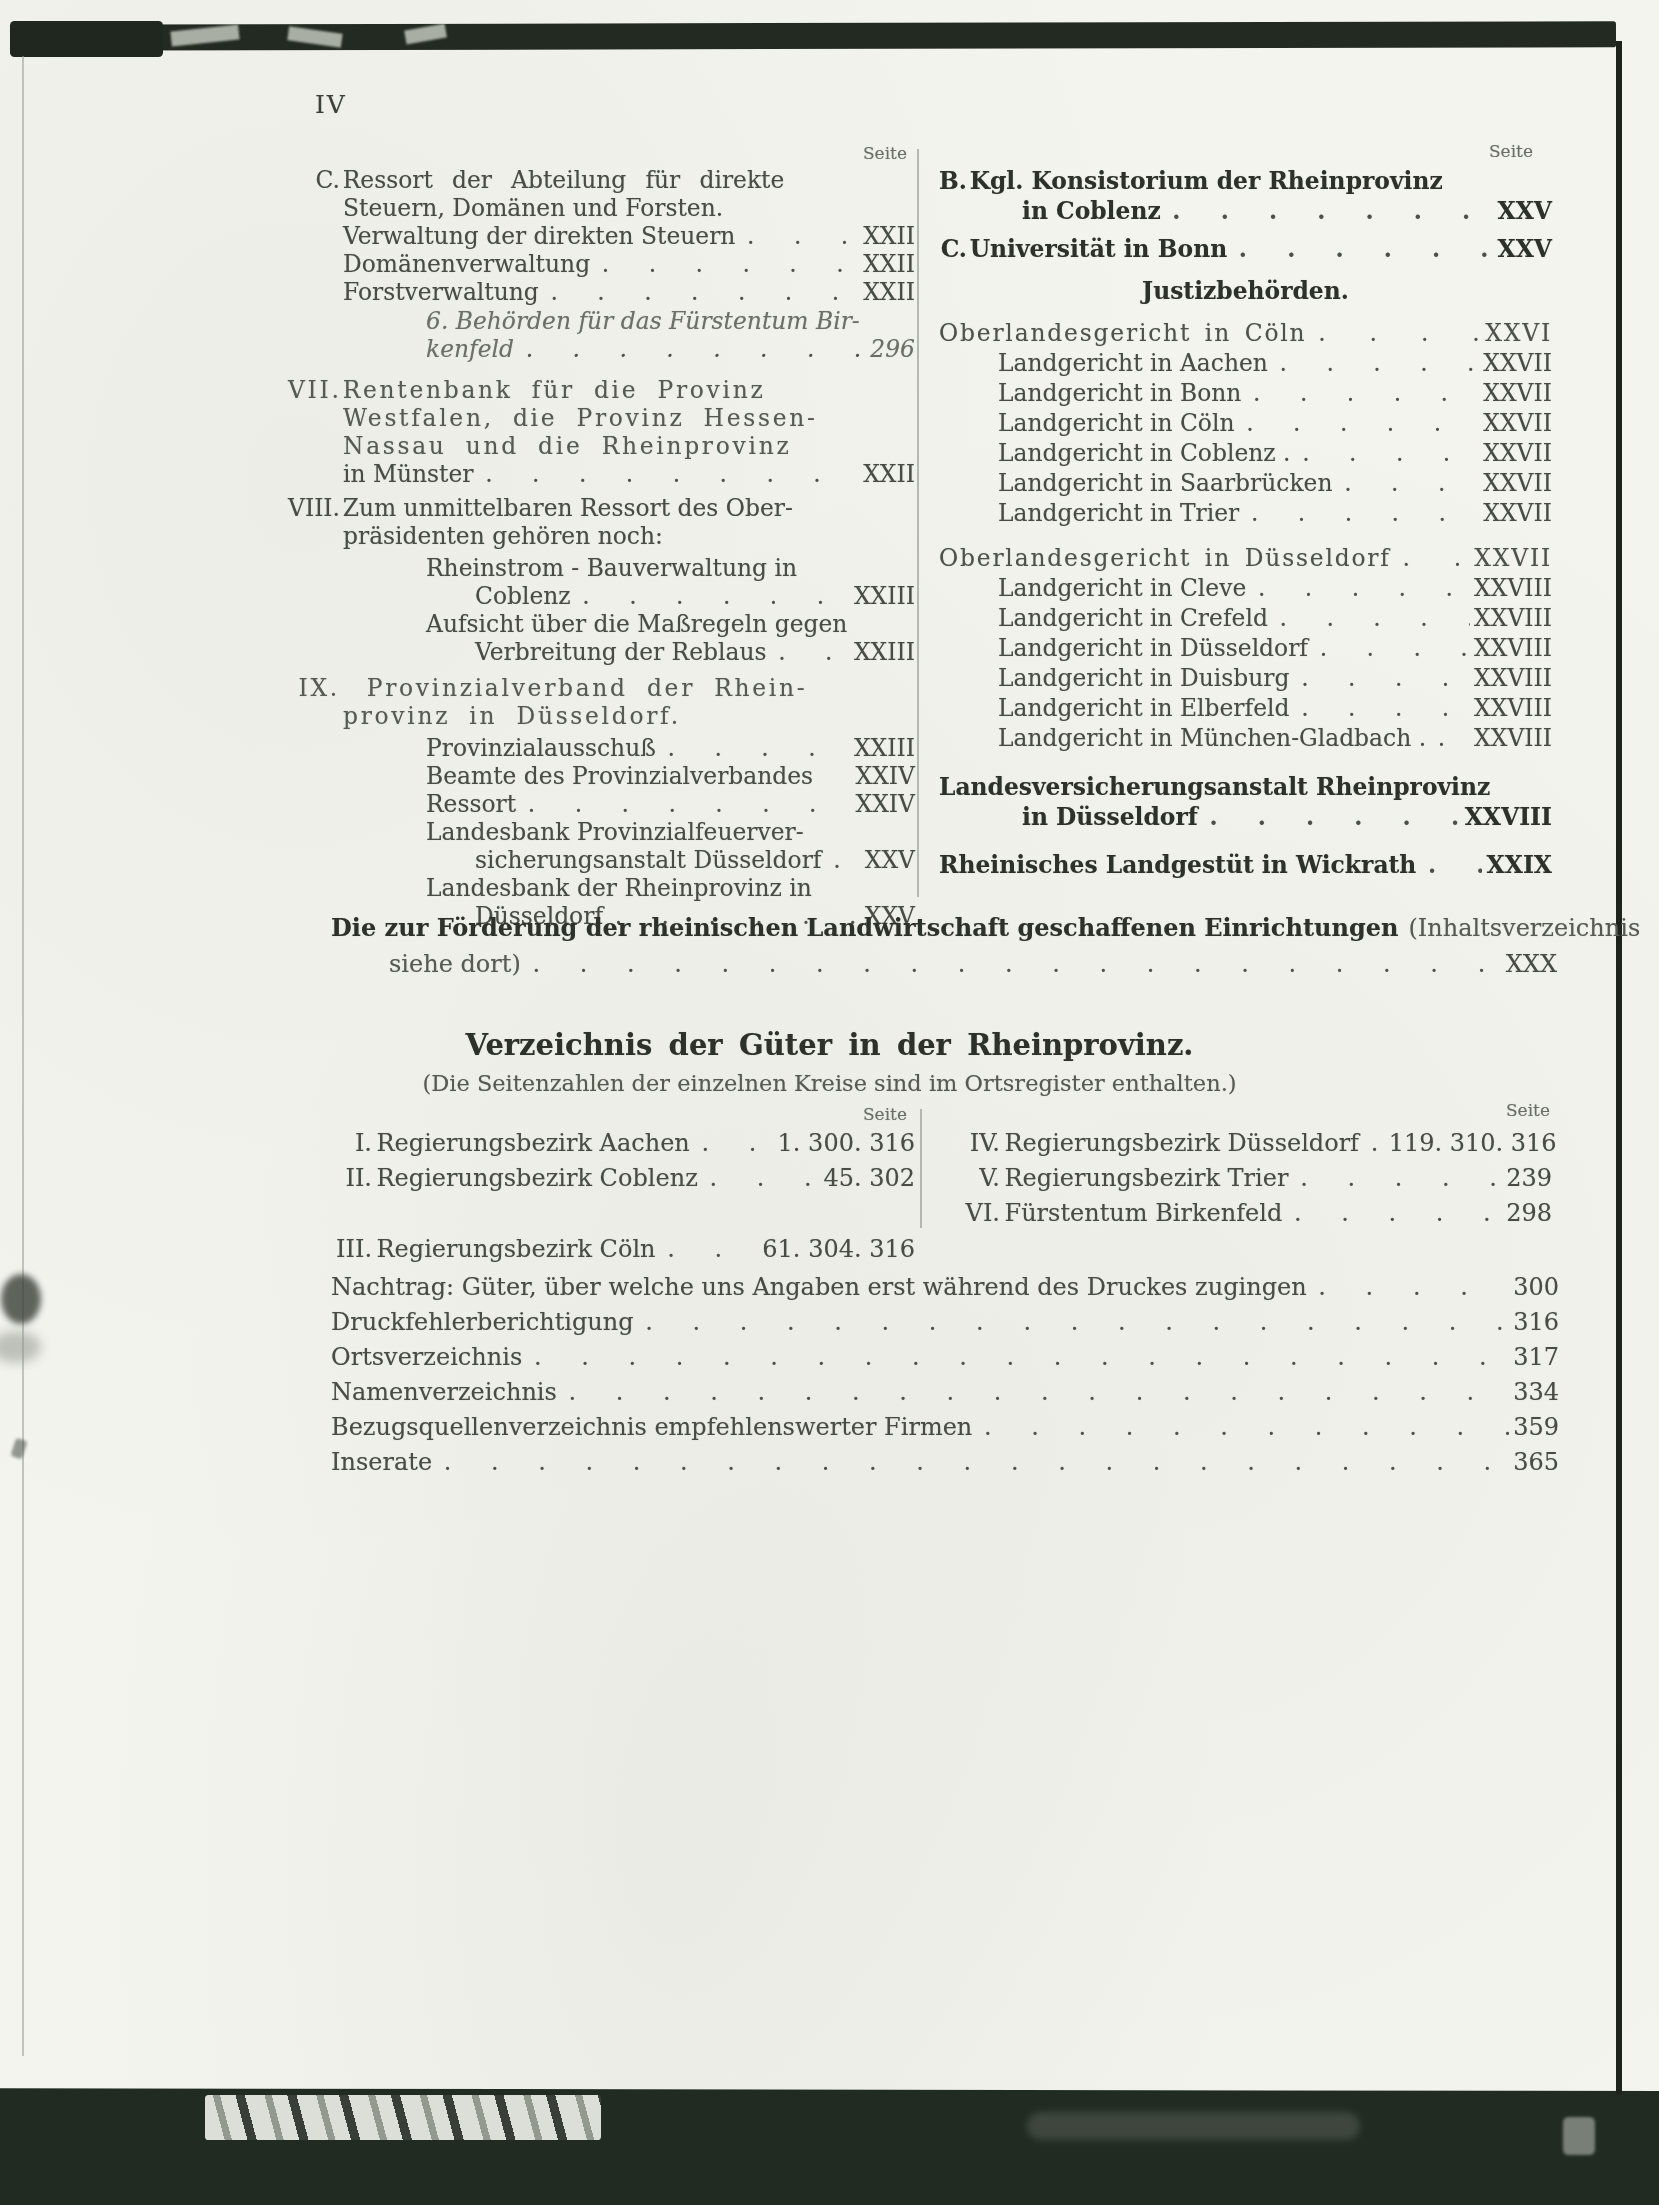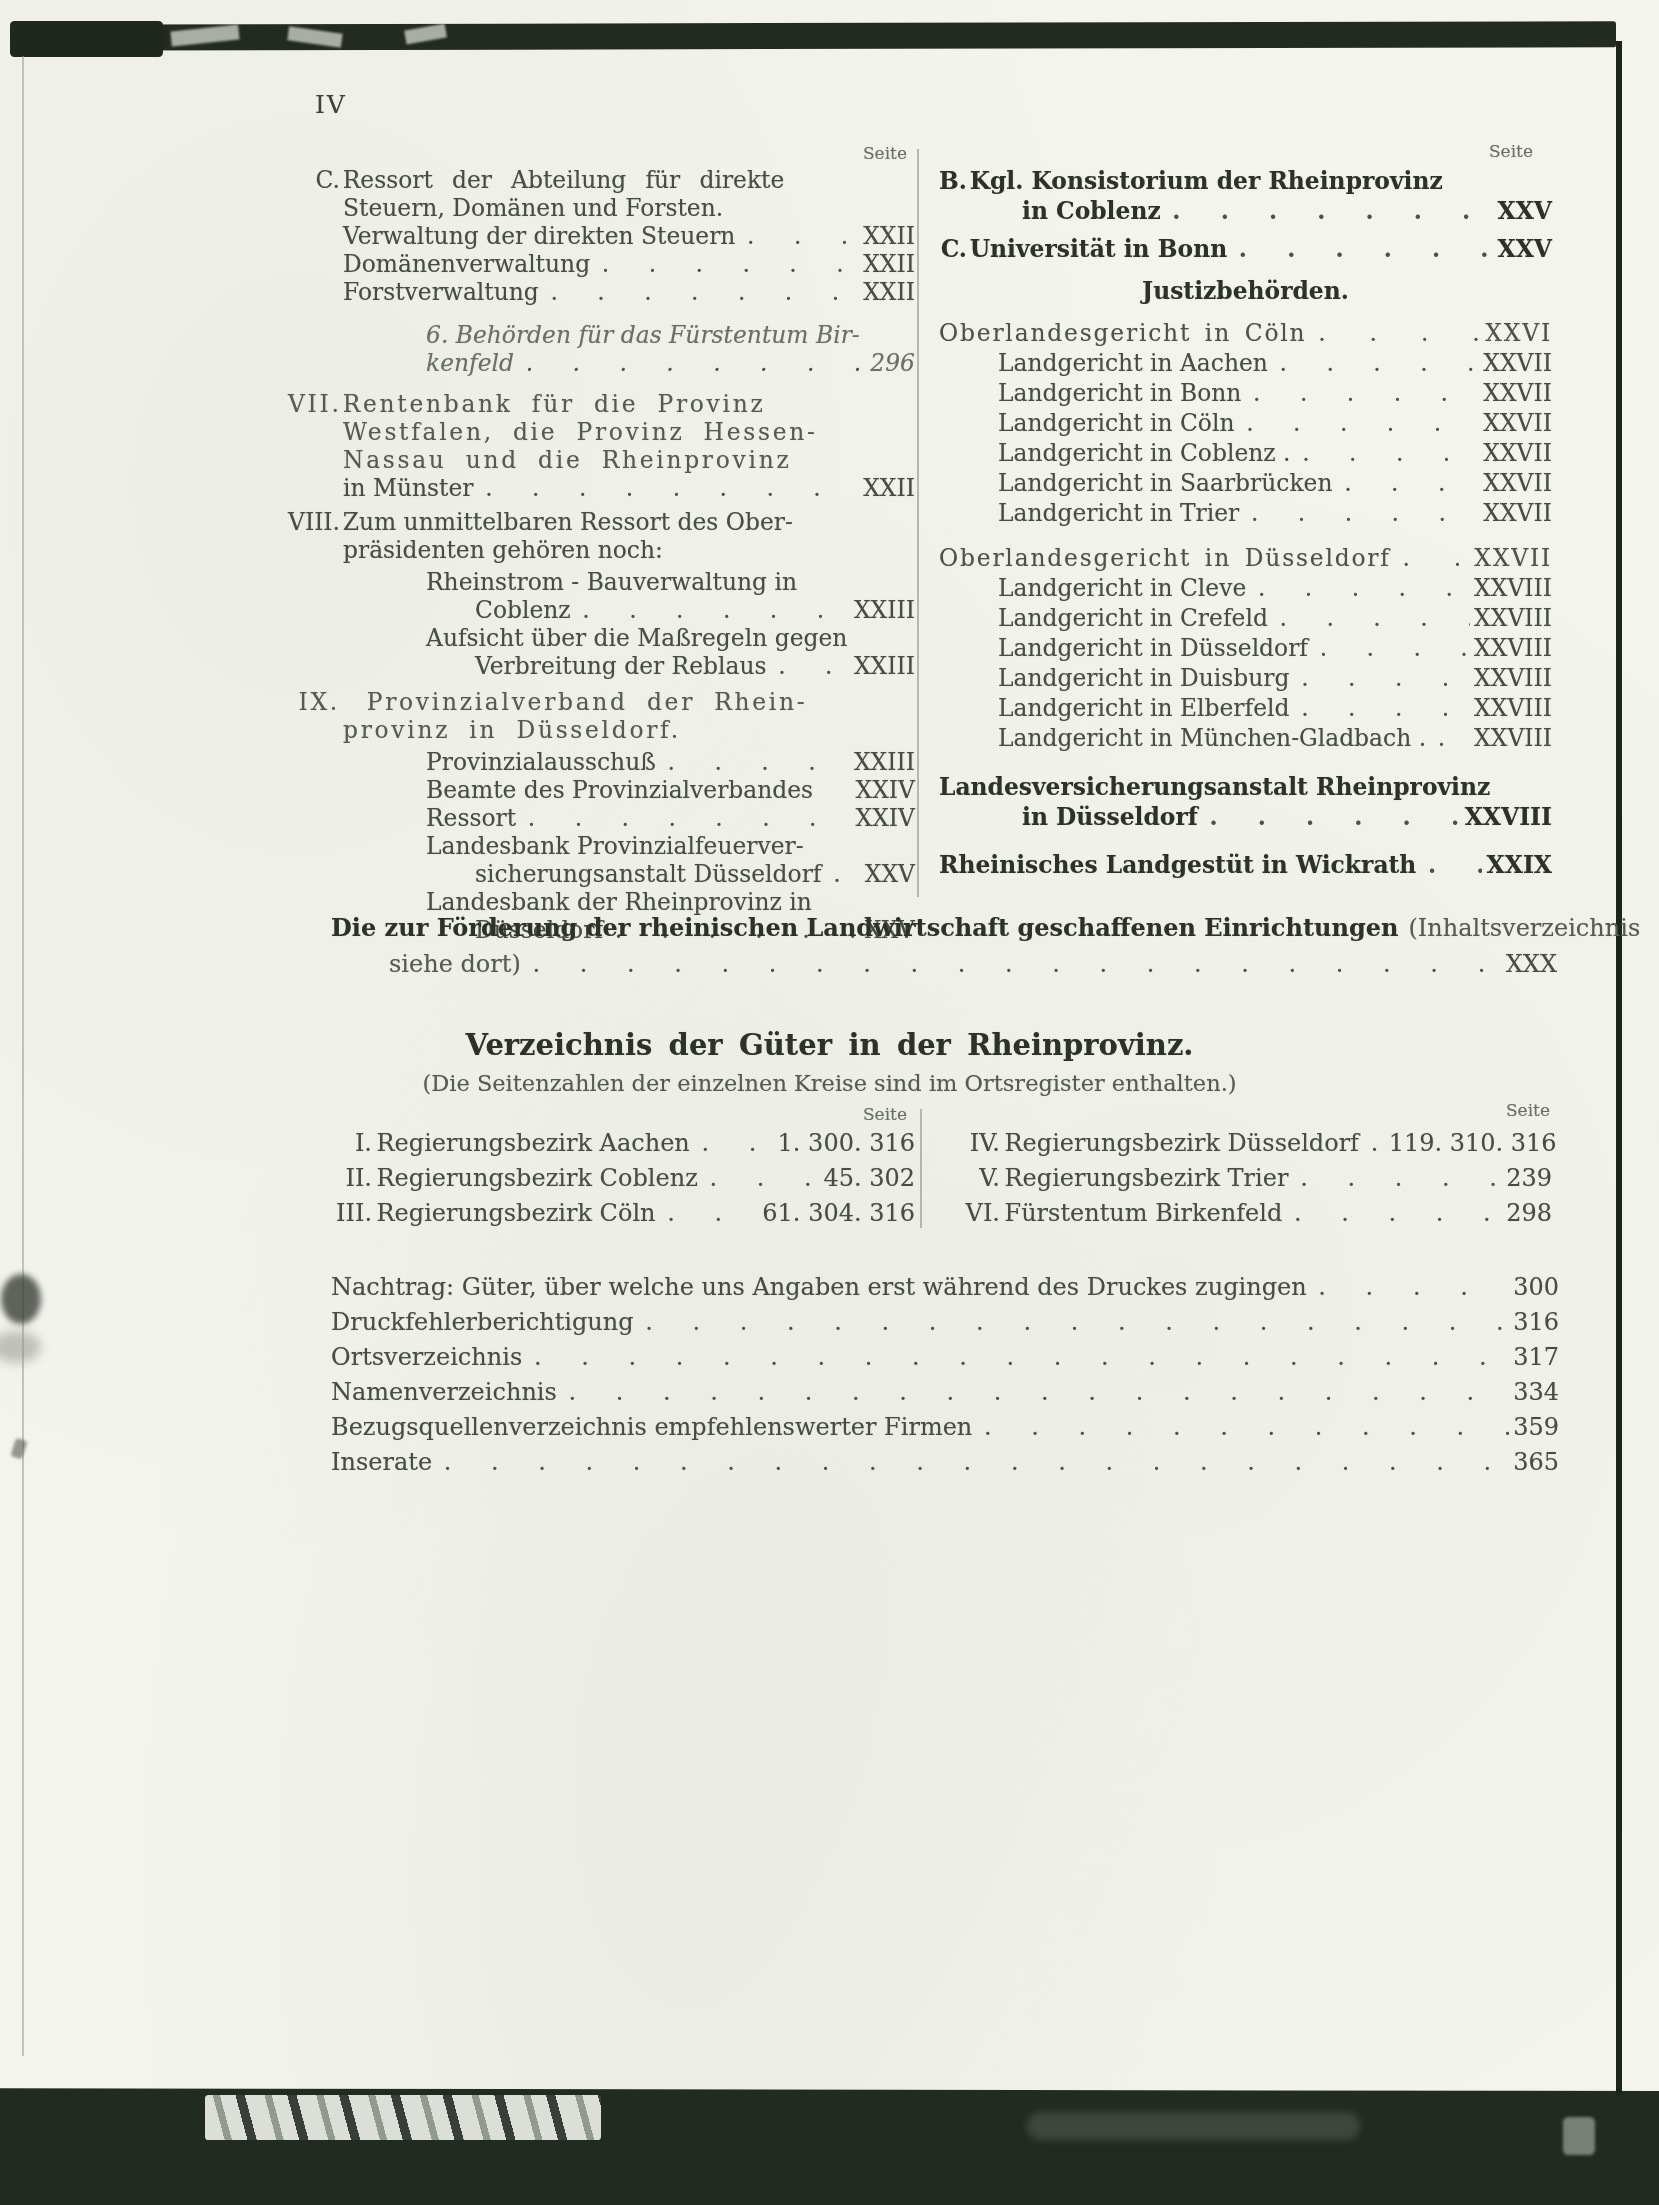--- a/index.html
+++ b/index.html
@@ -109,21 +109,21 @@
         <span class="leader">. . . . . . . . . . . . . . . . . . . . . . . . . . . . . . . . . . . . . . . . . . . . . . . . . . . . . . . . . . . . </span>
         <span class="pg">XXII</span>
       </div>
       <div class="trow">
         <span class="num" style="width: 0px;"></span>
         <span class="ind" style="width: 55px;"></span>
         <span class="txt">Forstverwaltung</span>
         <span class="leader">. . . . . . . . . . . . . . . . . . . . . . . . . . . . . . . . . . . . . . . . . . . . . . . . . . . . . . . . . . . . </span>
         <span class="pg">XXII</span>
       </div>
-      <div class="trow s-italic" style="margin-top: 15px;">
+      <div class="trow s-italic" style="margin-top: 1px;">
         <span class="num" style="width: 0px;"></span>
         <span class="ind" style="width: 138px;"></span>
         <span class="txt">6. Behörden für das Fürstentum Bir-</span>
       </div>
       <div class="trow s-italic">
         <span class="num" style="width: 0px;"></span>
         <span class="ind" style="width: 138px;"></span>
         <span class="txt">kenfeld</span>
         <span class="leader">. . . . . . . . . . . . . . . . . . . . . . . . . . . . . . . . . . . . . . . . . . . . . . . . . . . . . . . . . . . . </span>
         <span class="pg">296</span>
@@ -403,21 +403,21 @@
         <span class="pg">1. 300. 316</span>
       </div>
       <div class="trow">
         <span class="num" style="width: 36px;">II.</span>
         <span class="ind" style="width: 4.5px;"></span>
         <span class="txt">Regierungsbezirk Coblenz</span>
         <span class="leader">. . . . . . . . . . . . . . . . . . . . . . . . . . . . . . . . . . . . . . . . . . . . . . . . . . . . . . . . . . . . </span>
         <span class="pg">45. 302</span>
       </div>
       <div class="trow">
-        <span class="num" style="width: 36px;">III.</span>
+        <span class="num" style="width: 36px; margin-top: 36px;">III.</span>
         <span class="ind" style="width: 4.5px;"></span>
         <span class="txt">Regierungsbezirk Cöln</span>
         <span class="leader">. . . . . . . . . . . . . . . . . . . . . . . . . . . . . . . . . . . . . . . . . . . . . . . . . . . . . . . . . . . . </span>
         <span class="pg">61. 304. 316</span>
       </div>
     </div>
   <div id="g-right" class="abs col g-col" style="left:964px;top:1126px;width:588px;">
       <div class="trow">
         <span class="num" style="width: 36px;">IV.</span>
         <span class="ind" style="width: 4.5px;"></span>

